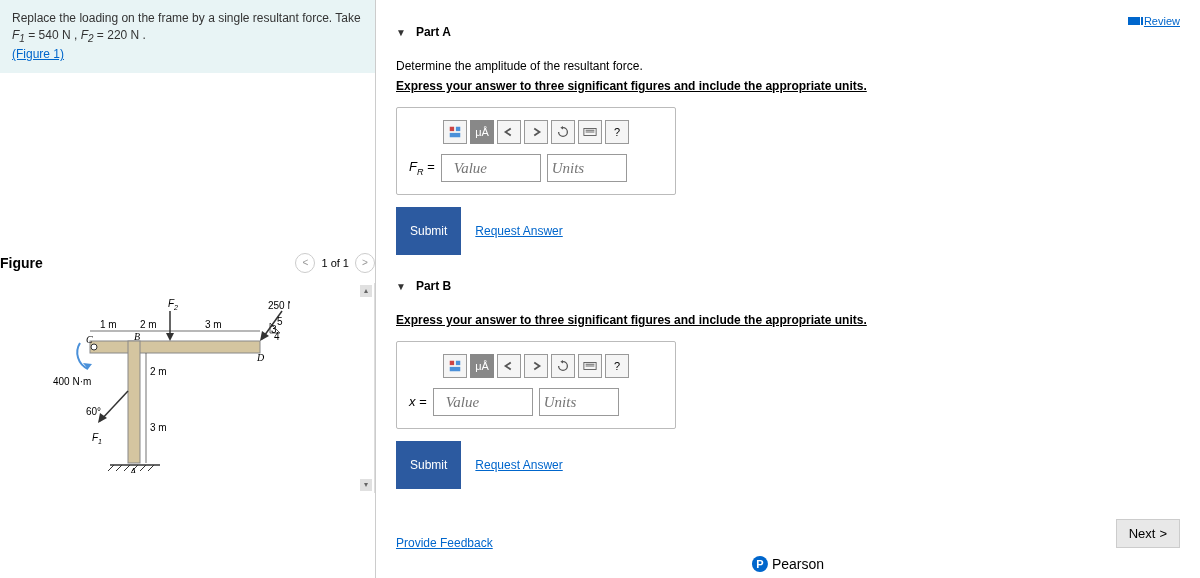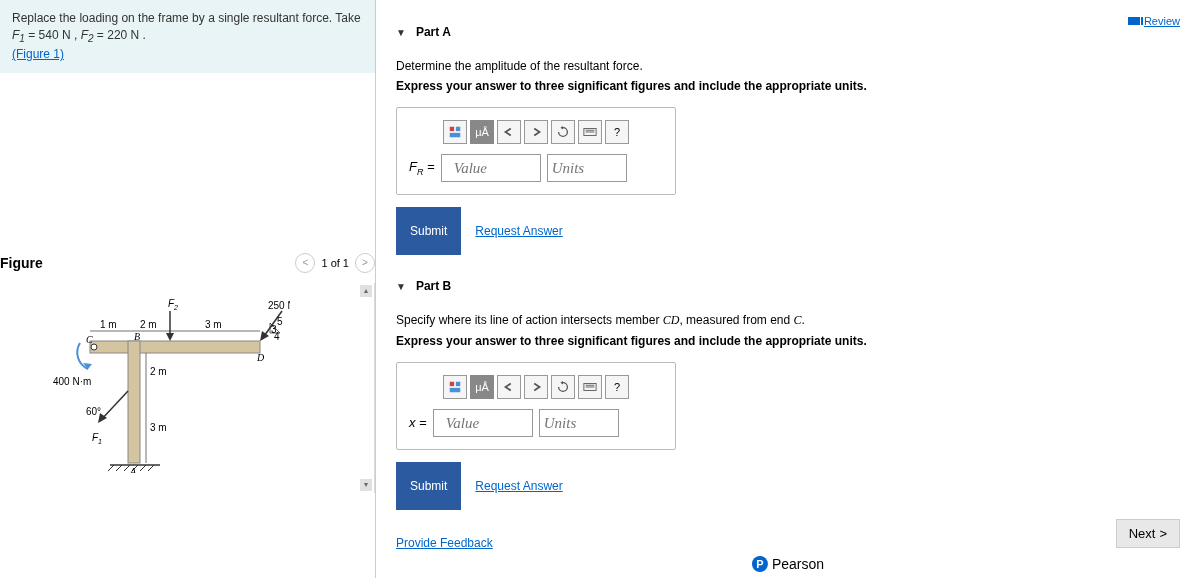--- a/index.html
+++ b/index.html
@@ -26,21 +26,21 @@
 
 .review-link { position: absolute; top: 15px; right: 20px; font-size: 11px; color: #0066cc; text-decoration: underline; cursor: pointer; display: flex; align-items: center; gap: 4px; }
 .review-icon { width: 12px; height: 8px; background: #0066cc; position: relative; }
 .review-icon::before { content: ''; position: absolute; right: -3px; top: 0; width: 2px; height: 8px; background: #0066cc; }
 
 .part-header { display: flex; align-items: center; gap: 10px; font-size: 12px; font-weight: bold; margin-bottom: 20px; margin-top: 10px; }
 .collapse-icon { font-size: 10px; color: #333; }
 
 .instruction { font-size: 12px; margin-bottom: 6px; }
 .instruction i { font-family: 'Times New Roman', serif; }
-.sub-instruction { font-size: 12px; font-weight: bold; margin-bottom: 14px; }
+.sub-instruction { font-size: 12px; font-weight: bold; margin-bottom: 14px; text-decoration: underline; }
 
 .answer-box { border: 1px solid #bbb; border-radius: 2px; padding: 12px; max-width: 280px; margin-bottom: 12px; }
 .toolbar { display: flex; gap: 3px; margin-bottom: 10px; justify-content: center; }
 .tool-btn { height: 24px; min-width: 24px; padding: 0 4px; border: 1px solid #999; background: #f5f5f5; display: flex; align-items: center; justify-content: center; font-size: 11px; cursor: pointer; }
 .tool-btn.gray { background: #888; color: #fff; border-color: #888; }
 .tool-btn svg { width: 14px; height: 14px; }
 .input-row { display: flex; align-items: center; gap: 6px; }
 .input-label { font-style: italic; font-family: 'Times New Roman', serif; font-size: 13px; }
 .input-label sub { font-size: 9px; }
 .value-input { width: 100px; height: 28px; border: 1px solid #999; padding: 12px; font-style: italic; color: #999; font-family: 'Times New Roman', serif; font-size: 15px; }
@@ -196,23 +196,20 @@
     </div>
     <div class="submit-row">
       <button class="submit-btn">Submit</button>
       <span class="request-link">Request Answer</span>
     </div>
 
     <div class="part-header">
       <span class="collapse-icon">▼</span>
       <span>Part B</span>
     </div>
-    <div class="instruction">
-      <span>Specify where its line of action intersects member </span><i>CD</i><span>, measured from end </span><i>C</i><span>.</span>
-    </div>
     <div class="sub-instruction">Express your answer to three significant figures and include the appropriate units.</div>
     <div class="answer-box">
       <div class="toolbar">
         <button class="tool-btn">
             <svg viewBox="0 0 16 16">
               <rect x="2" y="2" width="5" height="5" fill="#c44"></rect>
               <rect x="9" y="2" width="5" height="5" fill="#4a90d9"></rect>
               <rect x="2" y="9" width="12" height="5" fill="#4a90d9"></rect>
             </svg>
           </button>

